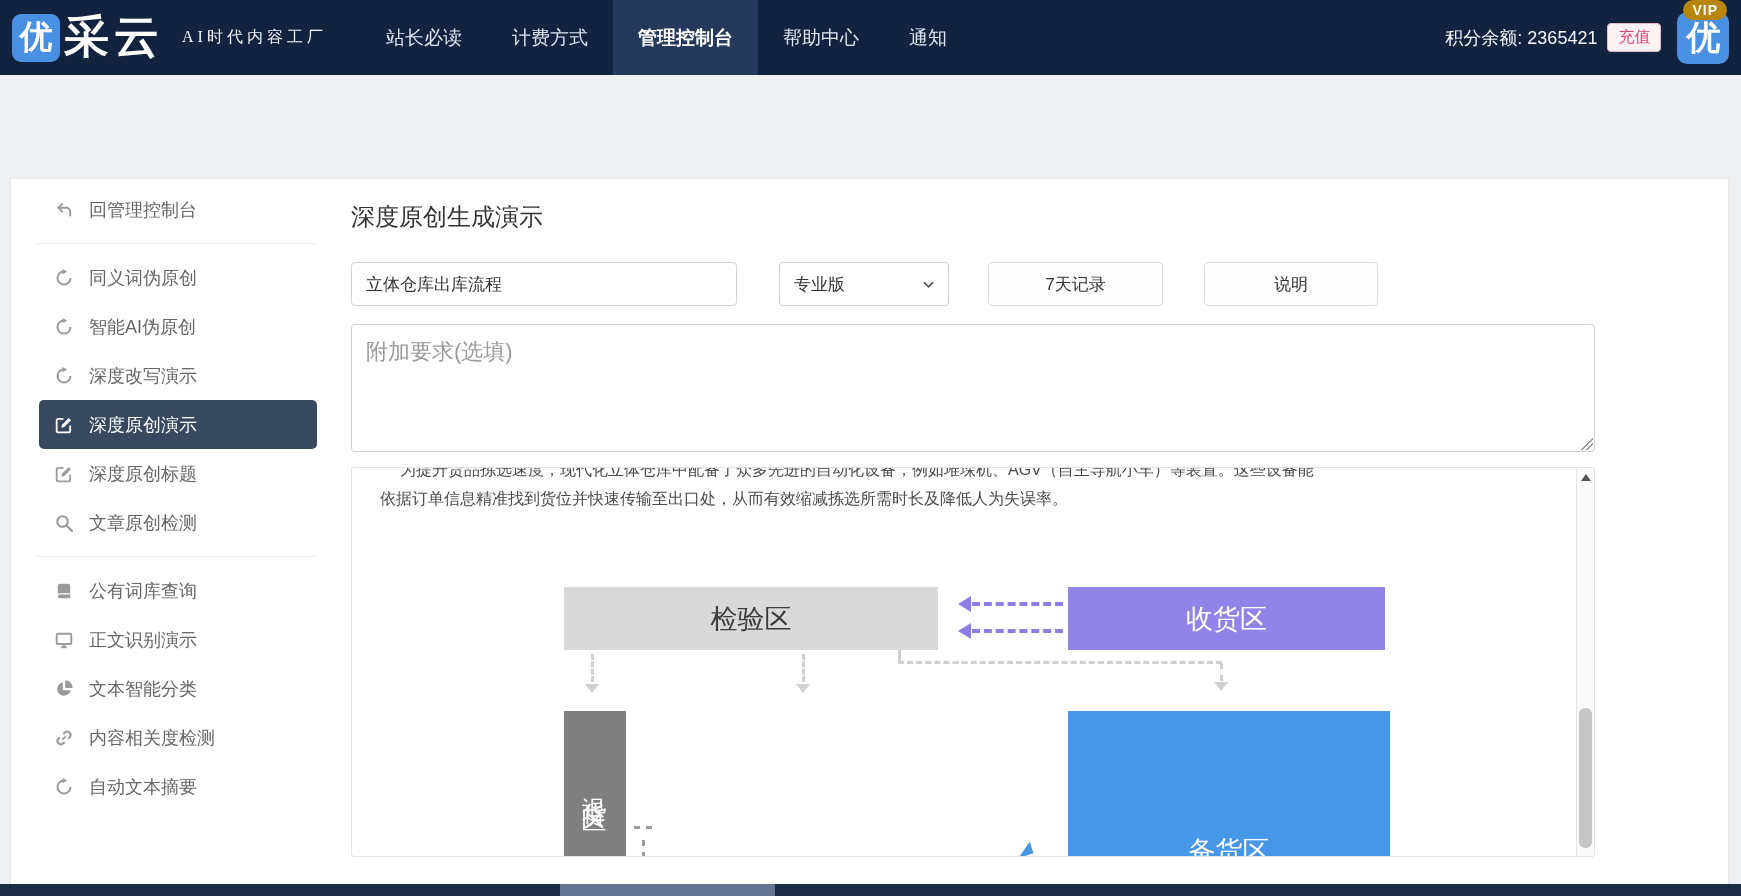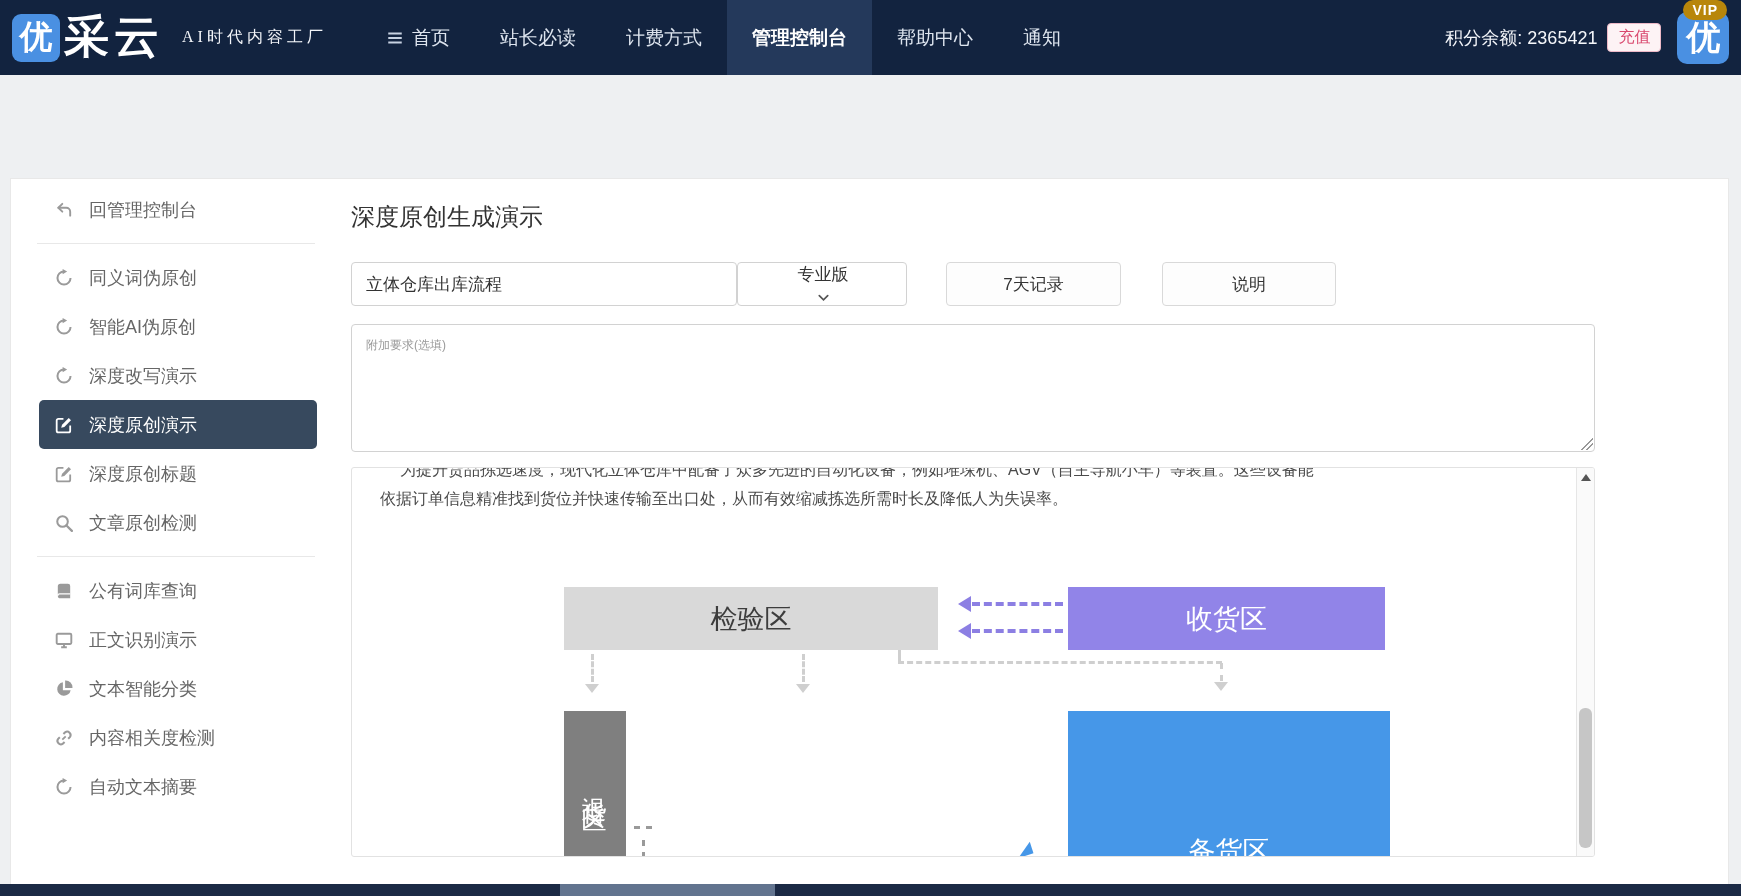--- a/index.html
+++ b/index.html
@@ -39,30 +39,30 @@
   .side-item .ic svg { width:18px; height:18px; }
   .side-item.active { background:#37495e; color:#fff; }
   .side-item.active .ic { color:#fff; }
   .side-divider { height:1px; background:#e8e8e8; margin:9px 26px; }
 
   
   .main { position:absolute; left:330px; top:0; right:0; bottom:0; padding:22px 0 0 10px; }
   .main-heading { font-size:24px; color:#333; font-weight:normal; }
   .form-row { display:flex; margin-top:29px; width:1244px; }
   .kw-input { width:386px; height:44px; border:1px solid #d2d2d2; border-radius:4px; padding:0 14px; font-size:17px; color:#333; font-family:inherit; }
-  .select-box { width:170px; height:44px; border:1px solid #d2d2d2; border-radius:4px; display:flex; align-items:center; justify-content:space-between; padding:0 12px 0 14px; font-size:17px; color:#333; cursor:pointer; background:#fff;flex-direction:column; }
+  .select-box { width:170px; height:44px; border:1px solid #d2d2d2; border-radius:4px; margin-left:42px; display:flex; align-items:center; justify-content:space-between; padding:0 12px 0 14px; font-size:17px; color:#333; cursor:pointer; background:#fff; }
   .select-box .chev { display:flex; color:#555; }
   .select-box .chev svg { width:15px; height:15px; }
   .btn { height:44px; border-radius:4px; font-size:17px; display:flex; align-items:center; justify-content:center; cursor:pointer; }
   .btn-green { width:175px; margin-left:42px; background:#52b544; color:#fff; border:1px solid #4aa83d; }
   .btn-plain { background:#fdfdfd; border:1px solid #d9d9d9; color:#333; }
   .btn-history { width:175px; margin-left:39px; }
   .btn-help { width:174px; margin-left:41px; }
   .ta-wrap { position:relative; width:1244px; margin-top:18px; }
-  .req-textarea { width:1244px; height:128px; border:1px solid #d2d2d2; border-radius:4px; padding:12px 14px; font-size:12px; color:#333; resize:none; font-family:inherit; display:block; }
+  .req-textarea { width:1244px; height:128px; border:1px solid #d2d2d2; border-radius:4px; padding:12px 14px; font-size:22px; color:#333; resize:none; font-family:inherit; display:block; }
   .req-textarea::placeholder { color:#9a9a9a; }
   .ta-handle { position:absolute; right:2px; bottom:2px; width:13px; height:13px; background:
      linear-gradient(135deg, transparent 52%, #999 52%, #999 58%, transparent 58%, transparent 72%, #999 72%, #999 78%, transparent 78%); pointer-events:none; }
 
   
   .result-panel { position:relative; width:1244px; height:390px; margin-top:15px; border:1px solid #e2e2e2; border-radius:3px; overflow:hidden; background:#fff; }
   .r-line { font-size:16px; color:#4a4a4a; line-height:27px; white-space:nowrap; overflow:hidden; }
   .r-line1 { margin:-12px 0 0 48px; width:1150px; }
   .r-line2 { margin:2px 0 0 28px; width:1180px; }
 
@@ -105,28 +105,20 @@
 <div id="app">
 
   <header class="topnav">
     <div class="logo-group">
       <div class="logo-icon">优</div>
       <div class="logo-text">采云</div>
       <div class="logo-tagline">AI时代内容工厂</div>
     </div>
     <nav class="nav-menu">
         <div class="nav-item">
-          <span class="nav-ic">
-            <svg viewBox="0 0 16 16">
-              <path d="M2 4h12M2 8h12M2 12h12" fill="none" stroke="currentColor" stroke-width="1.7"></path>
-            </svg>
-          </span>
-          <span>首页</span>
-        </div>
-        <div class="nav-item">
           <span>站长必读</span>
         </div>
         <div class="nav-item">
           <span>计费方式</span>
         </div>
         <div class="nav-item active">
           <span>管理控制台</span>
         </div>
         <div class="nav-item">
           <span>帮助中心</span>

